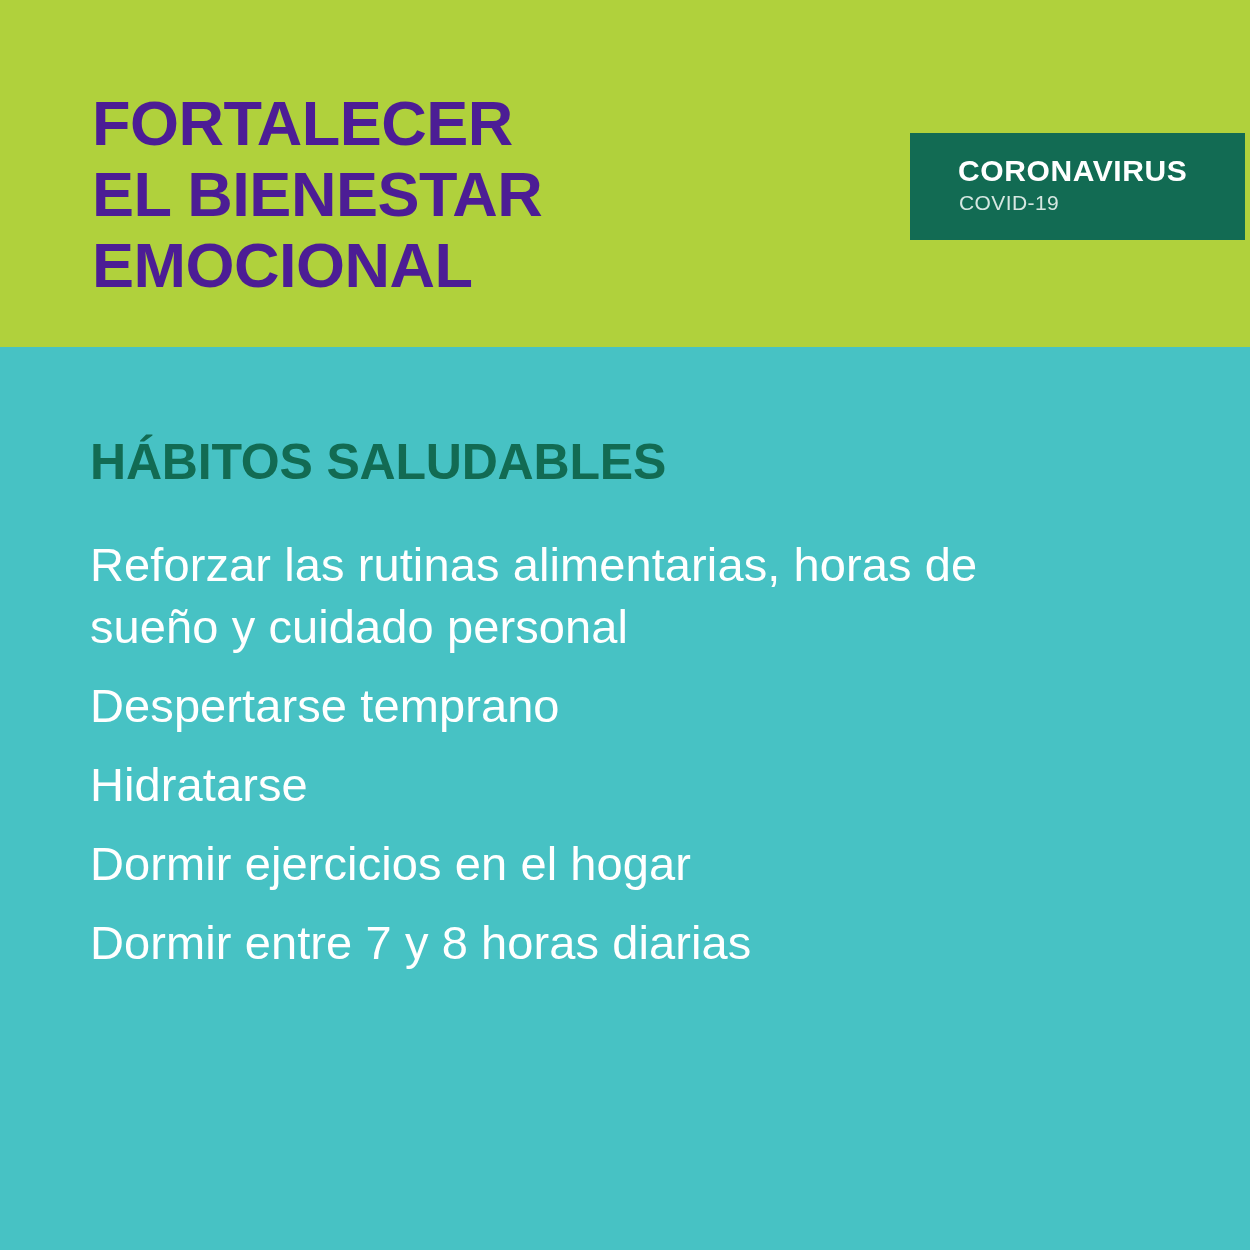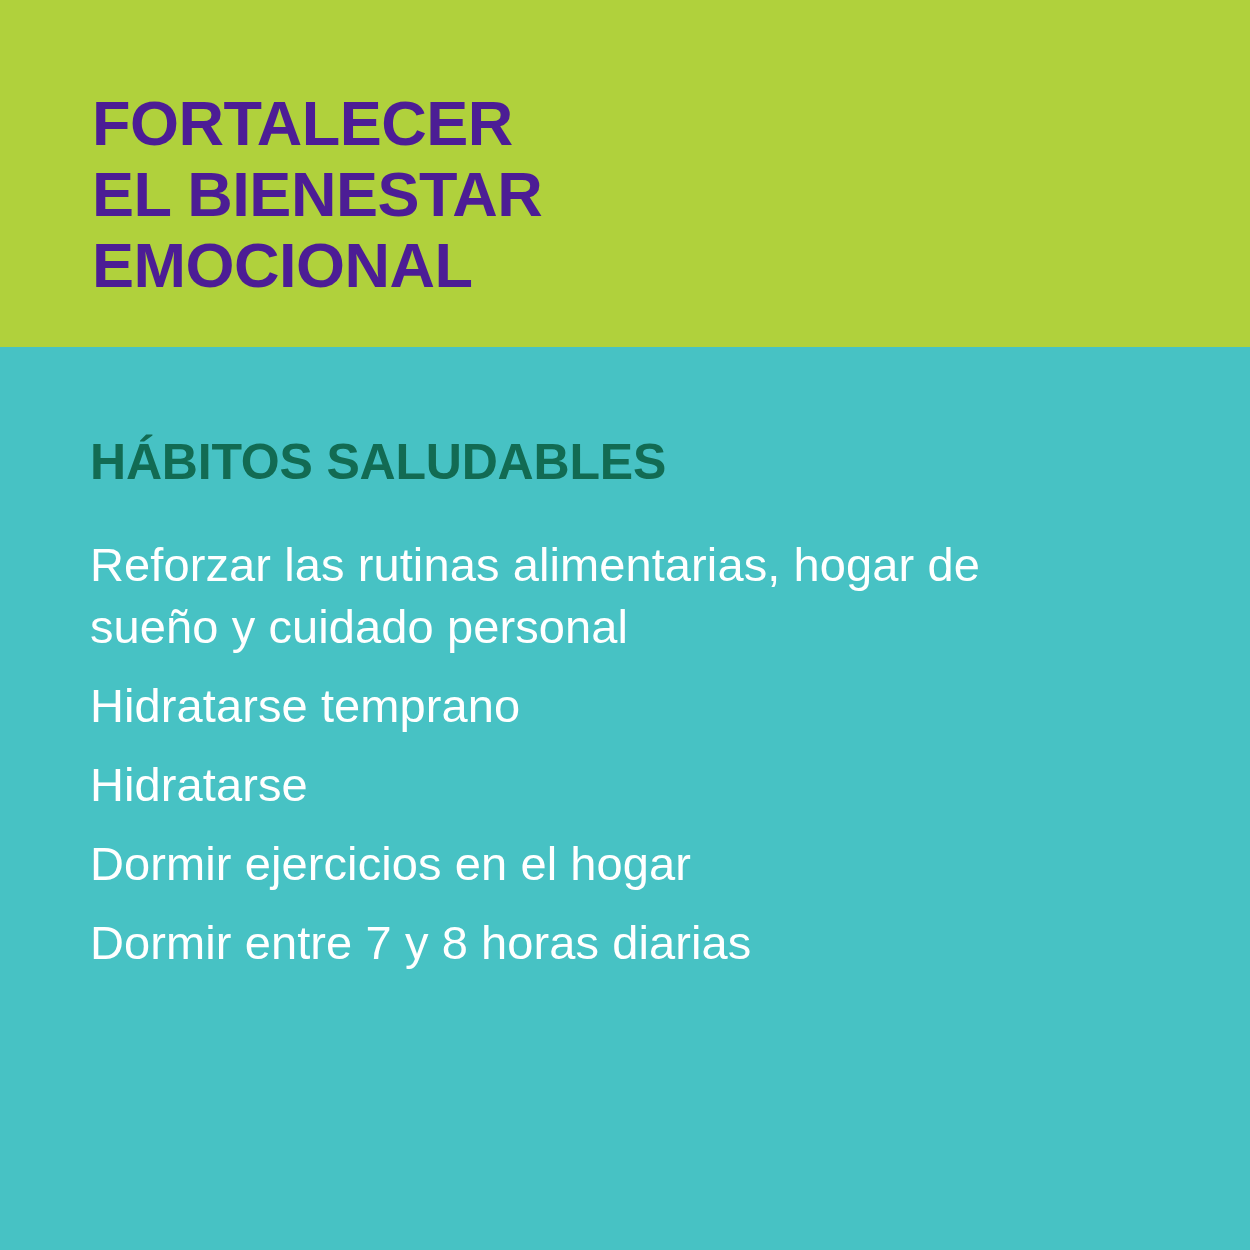--- a/index.html
+++ b/index.html
@@ -165,25 +165,29 @@
 <div id="poster">
 
   <div class="header-band"></div>
 
   <div class="title-block">
     <span class="title-line">FORTALECER</span>
     <span class="title-line">EL BIENESTAR</span>
     <span class="title-line">EMOCIONAL</span>
   </div>
 
+  <div class="covid-badge">
+    <div class="cv-title">CORONAVIRUS</div>
+    <div class="cv-sub">COVID-19</div>
+  </div>
 
   <div class="section-heading">HÁBITOS SALUDABLES</div>
 
   <ul class="habit-list">
-    <li class="habit-item">Reforzar las rutinas alimentarias, hogar de sueño y cuidado personal</li>
-    <li class="habit-item">Hidratarse temprano</li>
+    <li class="habit-item">Reforzar las rutinas alimentarias, horas de sueño y cuidado personal</li>
+    <li class="habit-item">Despertarse temprano</li>
     <li class="habit-item">Hidratarse</li>
     <li class="habit-item">Dormir ejercicios en el hogar</li>
     <li class="habit-item">Dormir entre 7 y 8 horas diarias</li>
   </ul>
 
 
 </div>
 
 </body></html>

